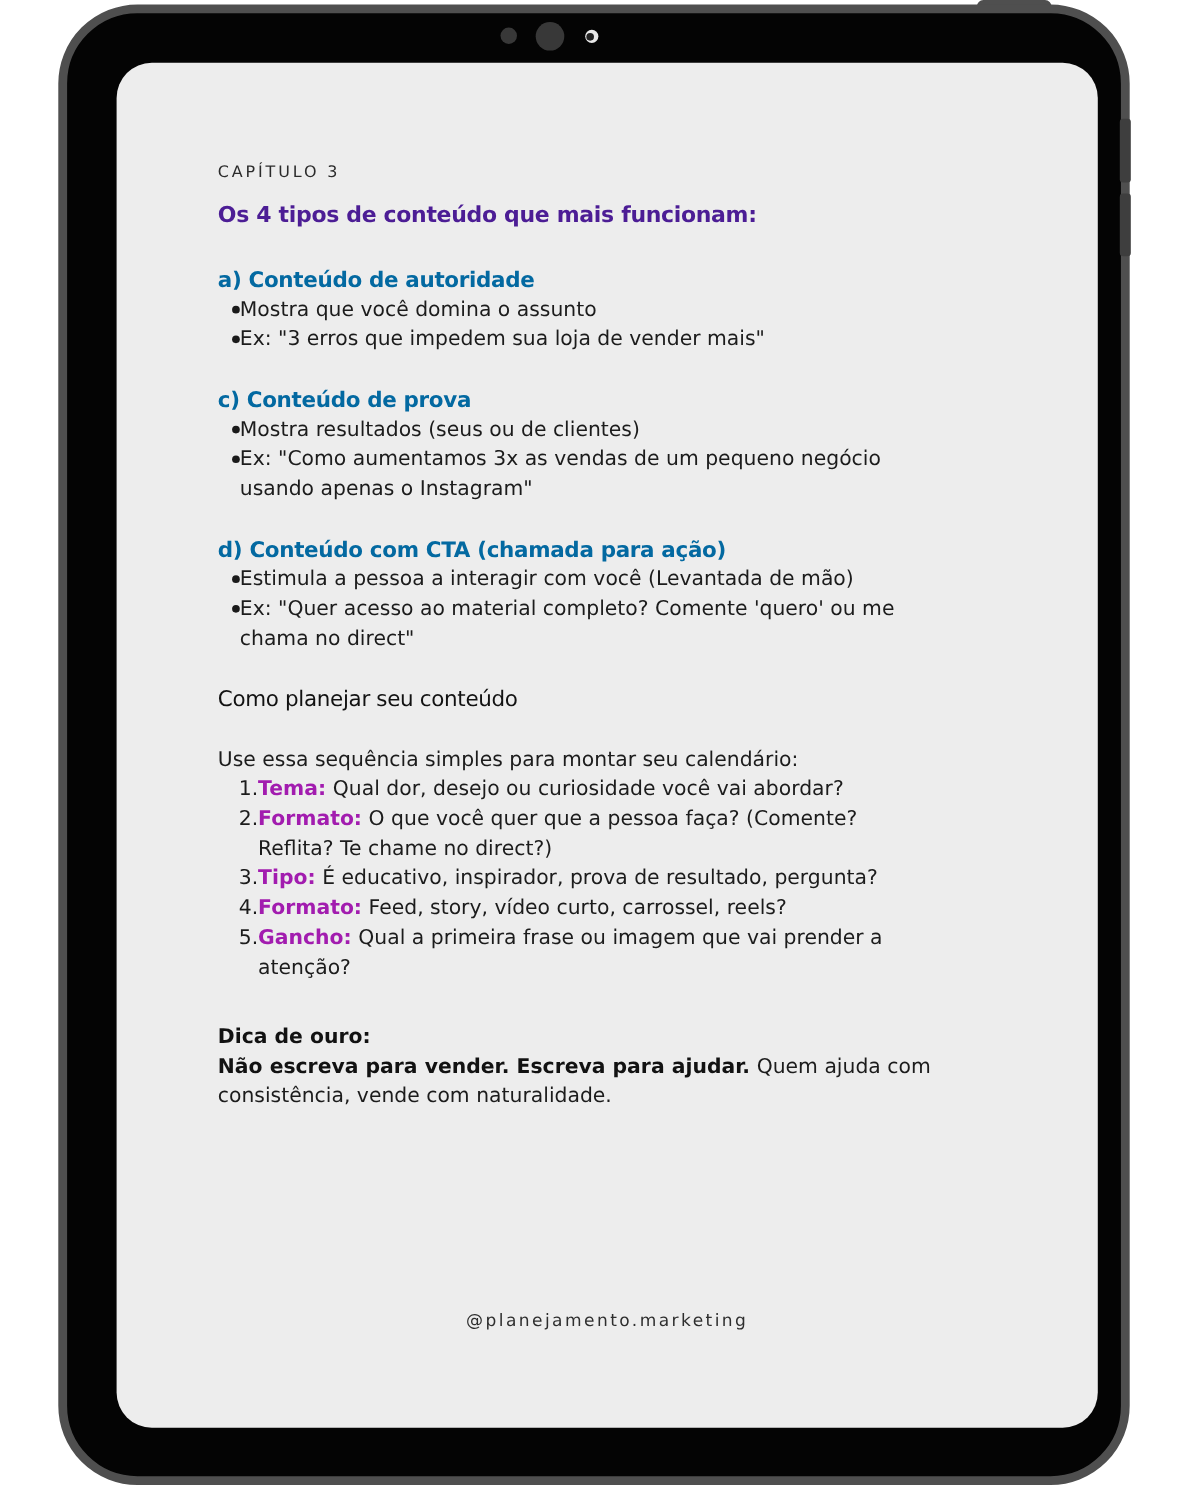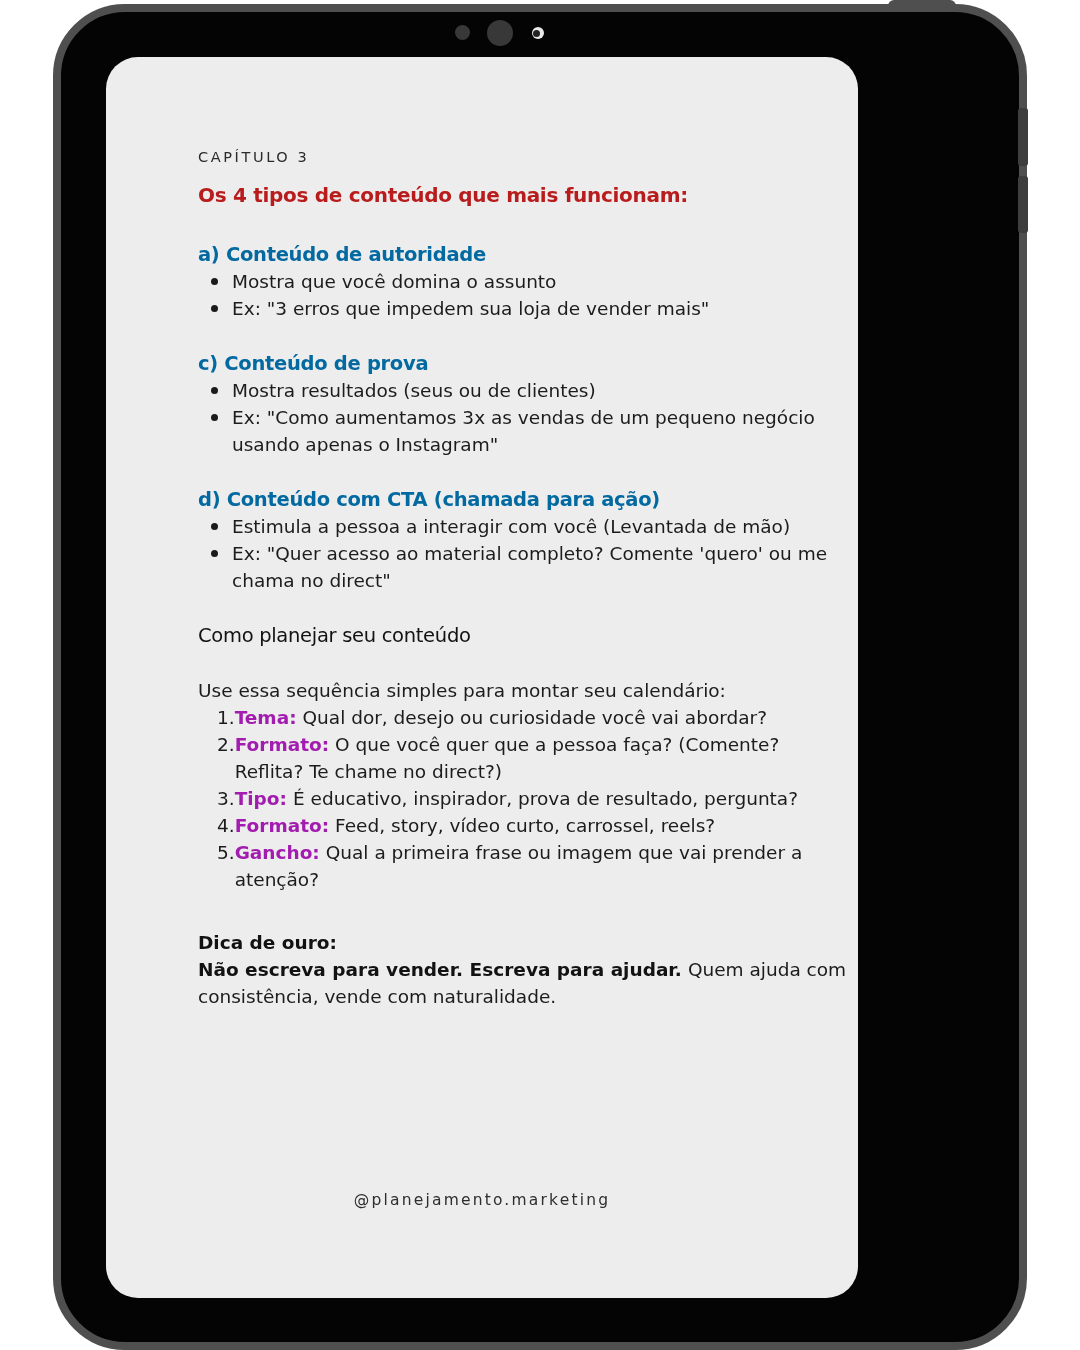--- a/index.html
+++ b/index.html
@@ -36,45 +36,45 @@
     position: absolute; left: 532px; top: 27px; width: 12px; height: 12px;
     border-radius: 50%; background: #e9e9e9;
   }
   .lens-pupil {
     position: absolute; left: 1px; top: 3px; width: 7px; height: 7px;
     border-radius: 50%; background: #222222; display: block;
   }
 
   
   .screen {
-    position: absolute; left: 106px; top: 57px; width: 752px; height: 1241px;
+    position: absolute; left: 106px; top: 57px; width: 892px; height: 1241px;
     box-sizing: border-box; background: #ededed; border-radius: 32px;
     padding: 90px 92px 88px 92px;
     display: flex; flex-direction: column;
     color: #1c1c1c; font-size: 18.5px; line-height: 27px;
   }
   .chapter {
     font-size: 14.5px; letter-spacing: 2.6px; color: #2b2b2b;
     margin-bottom: 16px; line-height: 20px;
   }
   .title {
     font-size: 20px; font-weight: 700; letter-spacing: -0.3px;
-    color: #b91c1c; line-height: 24px; margin-bottom: 34px;
+    color: #4c1d95; line-height: 24px; margin-bottom: 34px;
   }
   .section { margin-bottom: 28px; }
   .sec-heading {
     font-size: 19.5px; font-weight: 700; letter-spacing: -0.3px;
     color: #0369a1; line-height: 27px;
   }
   .bullet { display: flex; align-items: flex-start; }
   .dot {
     flex: 0 0 7px; width: 7px; height: 7px; border-radius: 50%;
     background: #1a1a1a; margin: 10px 0 0 13px;
   }
-  .b-body { margin-left: 14px; }
+  .b-body { }
   .line { white-space: nowrap; }
 
   .plan-heading {
     font-size: 19.5px; font-weight: 400; letter-spacing: -0.3px;
     color: #121212; line-height: 27px; margin-bottom: 28px;
   }
   .steps { padding-left: 19px; }
   .step { display: flex; align-items: flex-start; }
   .step-num { flex: 0 0 15px; }
   .step-body { flex: 1; }

